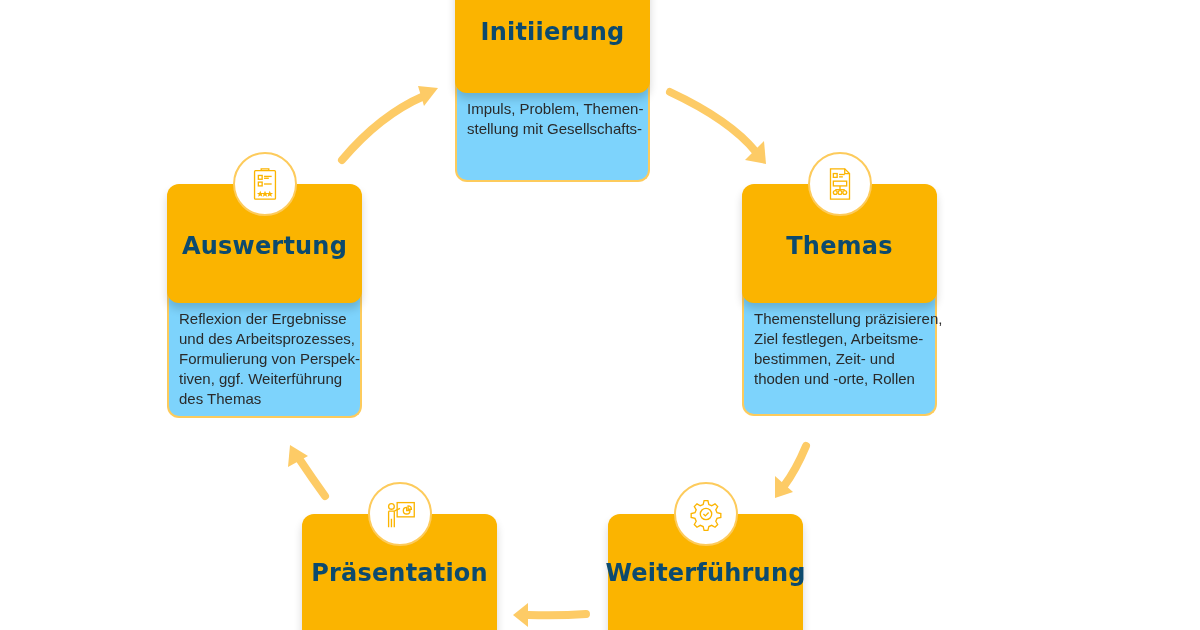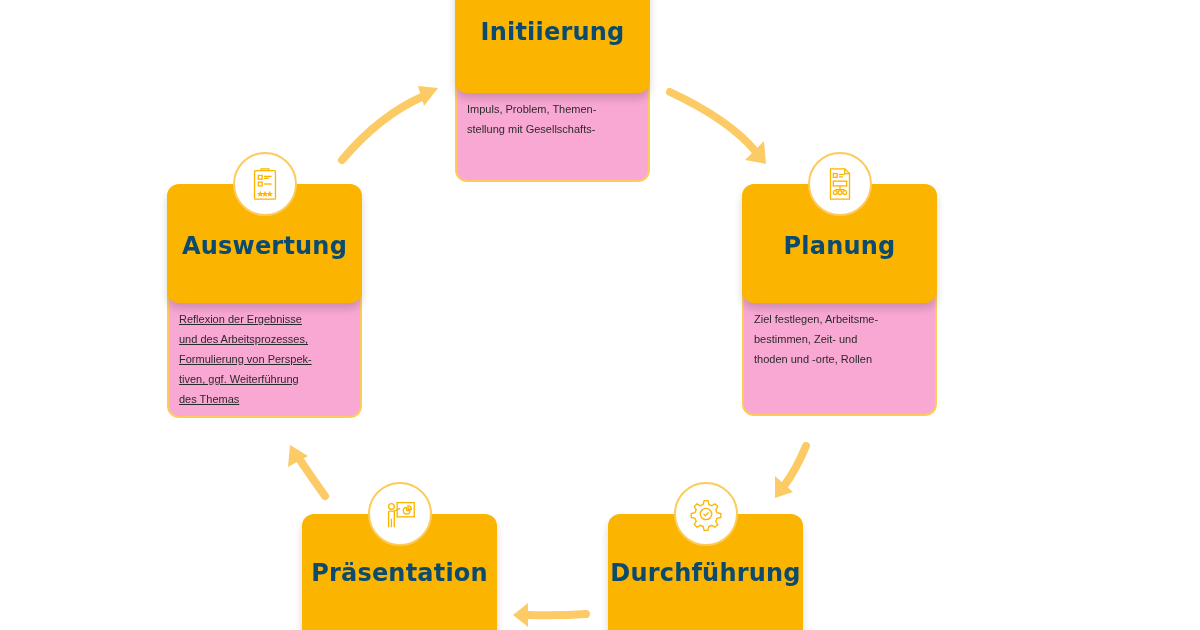--- a/index.html
+++ b/index.html
@@ -20,23 +20,23 @@
   .card-title {
     color: #0c4a6e; font-weight: bold; font-size: 24px; letter-spacing: 0.2px;
     font-family: "DejaVu Sans", sans-serif;
   }
   .card-body {
     position: relative;
     margin-top: -14px;
     border: 2px solid #FDCB5C;
     border-top: none;
     border-radius: 0 0 12px 12px;
-    background: #f9a8d4;
+    background: #7dd3fc;
     padding: 24px 22px 10px 10px;
-    font-size: 11px; line-height: 20px; color: #2a2a2a;
+    font-size: 15px; line-height: 20px; color: #2a2a2a;
     z-index: 1;
     font-family: "Liberation Sans", sans-serif;
   }
   .icon-circle {
     position: absolute; width: 64px; height: 64px; border-radius: 50%;
     background: #ffffff; border: 2px solid #FDCB5C; box-sizing: border-box;
     left: 50%; transform: translateX(-50%);
     display: flex; align-items: center; justify-content: center;
     z-index: 3;
   }
@@ -87,23 +87,24 @@
         <rect x="13" y="17" width="14" height="5"></rect>
         <line x1="20" y1="22" x2="20" y2="26"></line>
         <line x1="15" y1="26" x2="25" y2="26"></line>
         <circle cx="15" cy="29" r="2"></circle>
         <circle cx="20" cy="29" r="2"></circle>
         <circle cx="25" cy="29" r="2"></circle>
       </g>
     </svg>
   </div>
   <div class="card-head" style="height:119px; padding-top:4px; box-sizing:border-box;">
-    <span class="card-title">Planung</span>
+    <span class="card-title">Themas</span>
   </div>
   <div class="card-body" style="height:95px; padding-top:20px;">
+    <span class="line">Themenstellung präzisieren,</span>
     <span class="line">Ziel festlegen, Arbeitsme-</span>
     <span class="line">bestimmen, Zeit- und</span>
     <span class="line">thoden und -orte, Rollen</span>
   </div>
 </div>
 
 <div class="card" style="left:167px; top:184px;">
   <div class="icon-circle" style="top:-32px;">
     <svg viewBox="0 0 40 40">
       <g fill="none" stroke="#FBB400" stroke-width="1.4">
@@ -118,21 +119,21 @@
       <g fill="#FBB400">
         <polygon points="15,27 16,29.5 18.5,29.5 16.5,31 17.3,33.5 15,32 12.7,33.5 13.5,31 11.5,29.5 14,29.5"></polygon>
         <polygon points="20,27 21,29.5 23.5,29.5 21.5,31 22.3,33.5 20,32 17.7,33.5 18.5,31 16.5,29.5 19,29.5"></polygon>
         <polygon points="25,27 26,29.5 28.5,29.5 26.5,31 27.3,33.5 25,32 22.7,33.5 23.5,31 21.5,29.5 24,29.5"></polygon>
       </g>
     </svg>
   </div>
   <div class="card-head" style="height:119px; padding-top:4px; box-sizing:border-box;">
     <span class="card-title">Auswertung</span>
   </div>
-  <div class="card-body" style="height:97px; padding-top:20px;text-decoration:underline;">
+  <div class="card-body" style="height:97px; padding-top:20px;">
     <span class="line">Reflexion der Ergebnisse</span>
     <span class="line">und des Arbeitsprozesses,</span>
     <span class="line">Formulierung von Perspek-</span>
     <span class="line">tiven, ggf. Weiterführung</span>
     <span class="line">des Themas</span>
   </div>
 </div>
 
 <div class="card" style="left:302px; top:514px;">
   <div class="icon-circle" style="top:-32px;">
@@ -155,15 +156,15 @@
   <div class="icon-circle" style="top:-32px;">
     <svg viewBox="0 0 40 40">
       <g fill="none" stroke="#FBB400" stroke-width="1.4">
         <path d="M18 6 h4 l1 4 l3 1.3 l3.5 -2 l2.8 2.8 l-2 3.5 l1.3 3 l4 1 v4 l-4 1 l-1.3 3 l2 3.5 l-2.8 2.8 l-3.5 -2 l-3 1.3 l-1 4 h-4 l-1 -4 l-3 -1.3 l-3.5 2 l-2.8 -2.8 l2 -3.5 l-1.3 -3 l-4 -1 v-4 l4 -1 l1.3 -3 l-2 -3.5 l2.8 -2.8 l3.5 2 l3 -1.3z"></path>
         <circle cx="20" cy="20" r="6"></circle>
         <path d="M17.3 20 l2 2 l3.5 -3.5"></path>
       </g>
     </svg>
   </div>
   <div class="card-head" style="height:130px; padding-bottom:12px; box-sizing:border-box;">
-    <span class="card-title">Durchführung</span>
+    <span class="card-title">Weiterführung</span>
   </div>
 </div>
 
 </body></html>

